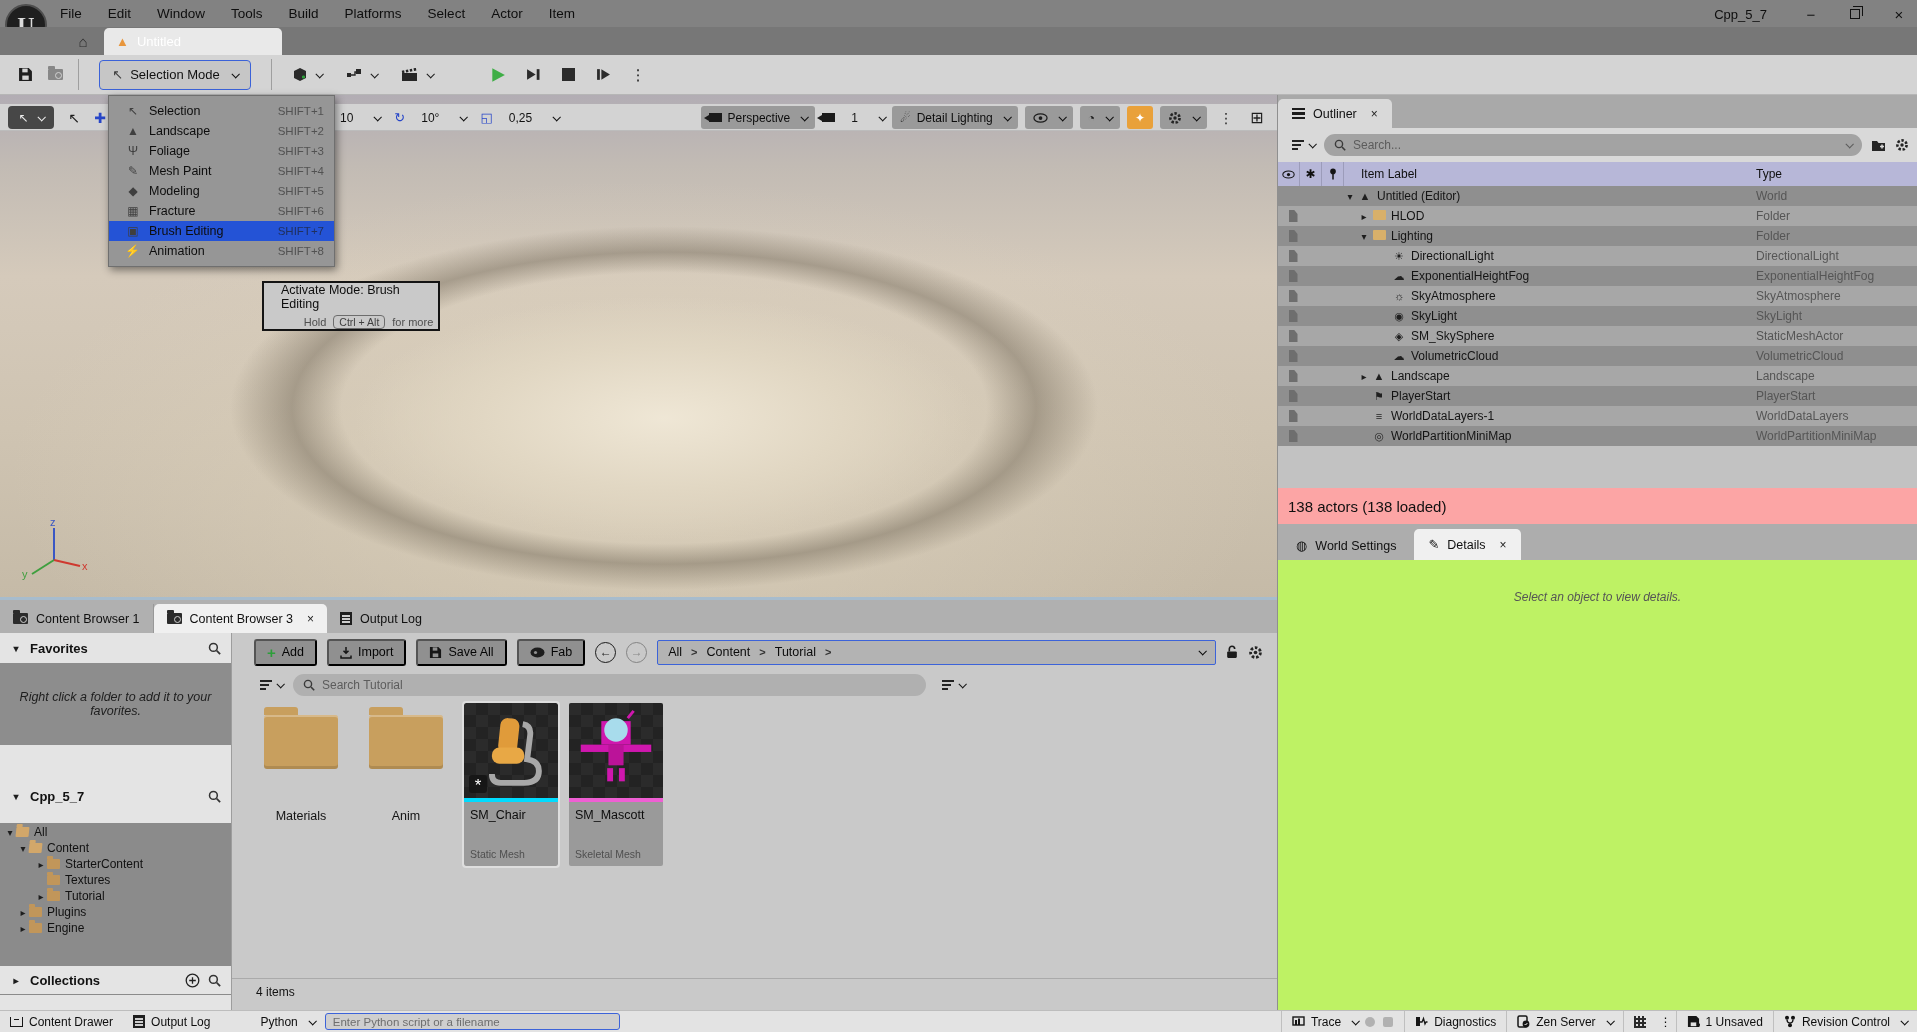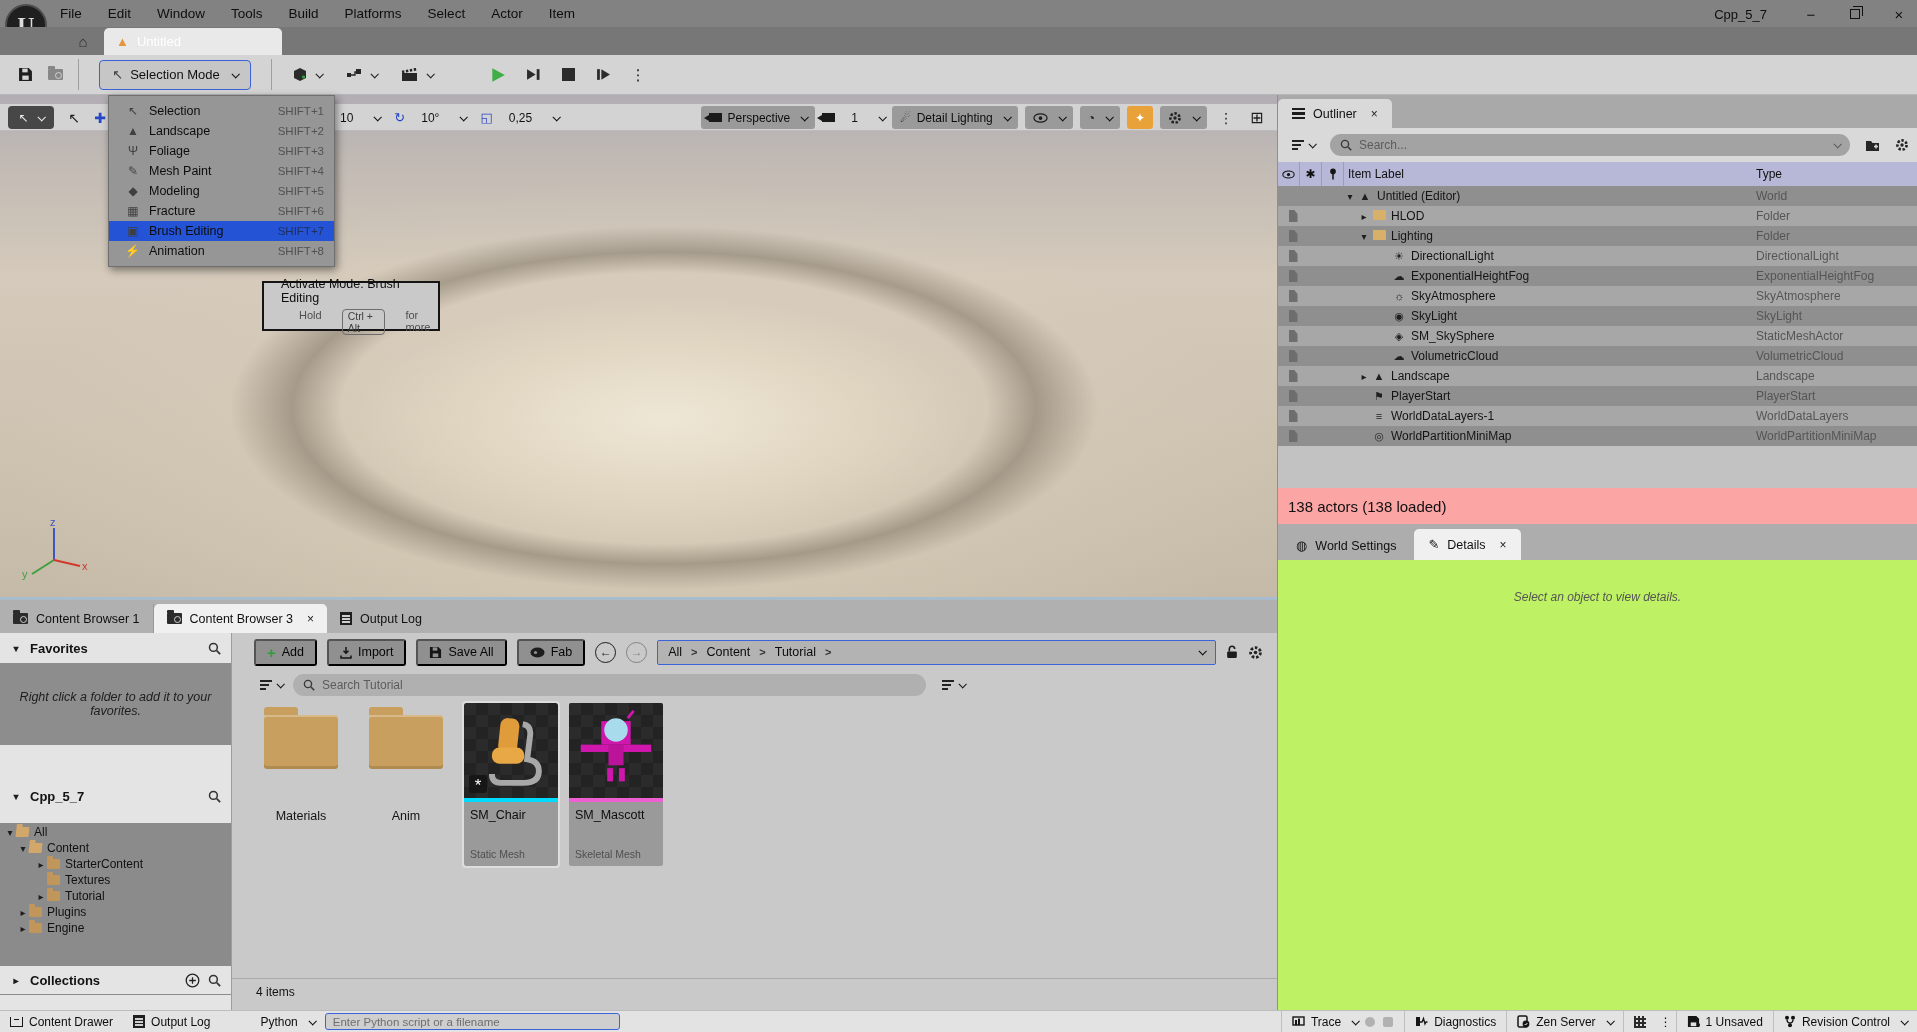--- a/index.html
+++ b/index.html
@@ -84,40 +84,40 @@
   .mm-row{height:20px;display:flex;align-items:center;padding:0 10px 0 14px;font-size:12.5px;color:#0d0d0d}
   .mm-row .mi{width:20px;font-size:12px;color:#3f3f3f;text-align:center;margin-right:6px}
   .mm-row .sc{margin-left:auto;font-size:11.5px;color:#525252}
   .mm-row.active{background:#2453d6}
   .mm-row.active .sc{color:#20305e}
 
   
   #tooltip{left:262px;top:281px;width:178px;height:50px;background:#c9c9c9;border:2px solid #141414;z-index:60;
            display:flex;flex-direction:column;align-items:center;justify-content:center;gap:4px}
   #tooltip .t1{font-size:12.5px;color:#0d0d0d}
-  #tooltip .t2{font-size:11px;color:#4e4e4e;display:flex;align-items:flex-start;gap:20px}
+  #tooltip .t2{font-size:11px;color:#4e4e4e;display:flex;align-items:center;gap:7px}
   .keycap{border:1px solid #6d6d6d;border-radius:4px;padding:0 5px;font-size:10.5px;color:#3f3f3f}
 
   
   #right-panel{left:1277px;top:95px;width:640px;height:915px;background:#bdbdbd;border-left:1px solid #8f8f8f}
   #ol-tabstrip{height:33px;background:#a9a9a9;display:flex;align-items:flex-end}
   .panel-tab{height:29px;display:flex;align-items:center;gap:8px;padding:0 14px;font-size:12.5px;color:#101010}
   .panel-tab.active{background:#d9d9d9;border-radius:5px 5px 0 0}
   .tab-x{font-size:12px;color:#222;margin-left:6px}
   .hamb{width:13px;height:11px;display:flex;flex-direction:column;justify-content:space-between}
   .hamb span{height:2.4px;background:#1c1c1c}
-  #ol-searchrow{height:34px;background:#d9d9d9;display:flex;align-items:center;padding:0 8px;gap:15px}
+  #ol-searchrow{height:34px;background:#d9d9d9;display:flex;align-items:center;padding:0 8px;gap:9px}
   .search-pill{flex:1;height:22px;background:#a3a3a3;border-radius:12px;display:flex;align-items:center;
                padding:0 10px;gap:7px;color:#5c5c5c;font-size:12px}
   .search-pill input{flex:1;border:none;background:transparent;outline:none;font-size:12px;color:#222;
                      font-family:"Liberation Sans",sans-serif}
   .search-pill input::placeholder{color:#5c5c5c}
   #ol-header{height:24px;background:#b7b7d8;display:flex;align-items:center;font-size:12px;color:#101010;position:relative}
   .olh-col{width:22px;height:100%;display:flex;align-items:center;justify-content:center;border-right:1px solid #9c9cba}
-  #ol-header .il{margin-left:4px}
+  #ol-header .il{margin-left:17px}
   #ol-header .ty{position:absolute;left:478px}
   .ol-row{height:20px;display:flex;align-items:center;position:relative}
   .alt-a{background:#8f8f8f}.alt-b{background:#a7a7a7}
   .ol-page{width:30px;flex:none;display:flex;justify-content:center}
   .ol-page.pg::before{content:"";width:9px;height:12px;background:#6e6e6e;
       clip-path:polygon(0 0,64% 0,100% 34%,100% 100%,0 100%)}
   .ol-ind{flex:none}.ol-ind.d1{width:36px}.ol-ind.d2{width:50px}.ol-ind.d3{width:70px}
   .ol-icn{width:18px;text-align:center;font-size:11px;color:#1f1f1f;flex:none}
   .ol-icn.i-folder-closed,.ol-icn.i-folder-open{display:inline-block}
   .ol-icn.i-folder-closed::before,.ol-icn.i-folder-open::before{content:"";display:inline-block;width:13px;height:10px;

